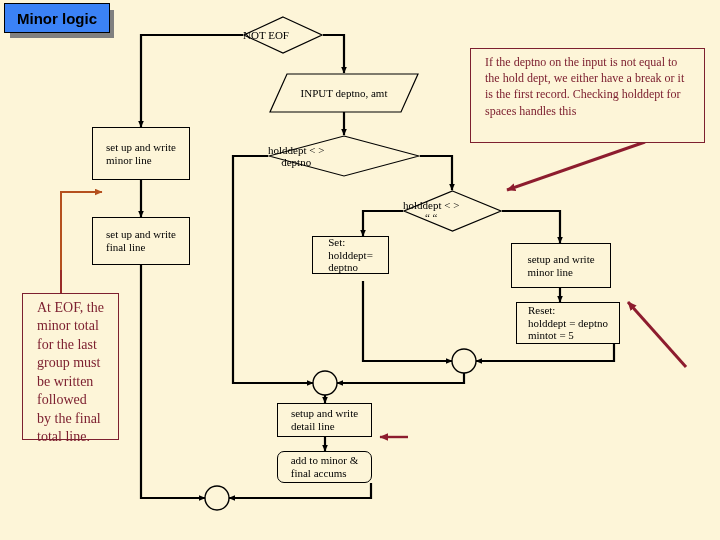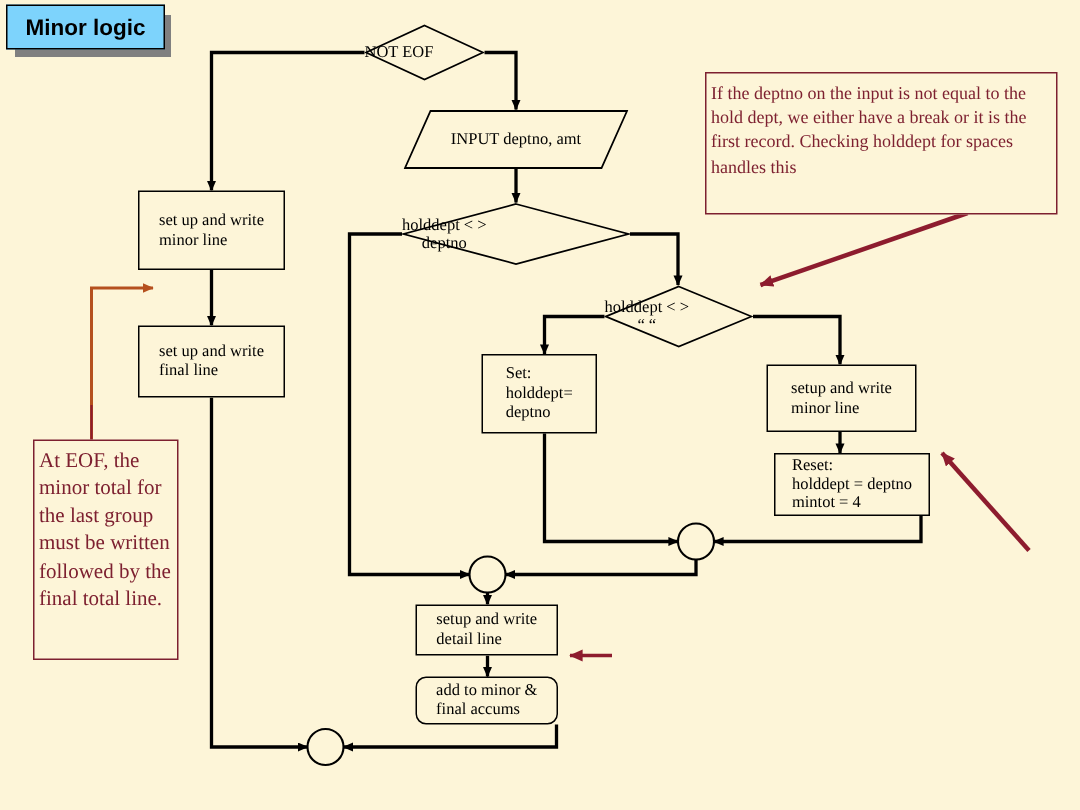--- a/index.html
+++ b/index.html
@@ -19,21 +19,21 @@
   #title-shadow {
     position: absolute;
     left: 10px; top: 10px;
     width: 104px; height: 28px;
     background: #808080;
   }
   #title-box {
     position: absolute;
     left: 4px; top: 3px;
     width: 104px; height: 28px;
-    background: #7dd3fc;
+    background: #3b82f6;
     border: 1px solid #000000;
     display: flex;
     align-items: center;
     justify-content: center;
     font-family: "Liberation Sans", "DejaVu Sans", sans-serif;
     font-weight: bold;
     font-size: 15px;
     color: #000000;
     letter-spacing: 0px;
     white-space: nowrap;
@@ -105,21 +105,21 @@
   }
   
   .note {
     position: absolute;
     box-sizing: border-box;
     background: #fdf5d8;
     border: 1px solid #7d2030;
     color: #7d2030;
     font-size: 12px;
     line-height: 1.35;
-    padding: 5px 3px;
+    padding: 5px 14px;
     white-space: pre-line;
   }
   .note.small { font-size: 14px; line-height: 1.32; }
 </style>
 </head>
 <body>
 
 <div id="canvas">
 
   <div id="title-shadow"></div>
@@ -226,35 +226,35 @@
   <div class="node" style="left:92px; top:127px; width:98px; height:53px;">
     <span>set up and write
 minor line</span>
   </div>
 
   <div class="node" style="left:92px; top:217px; width:98px; height:48px;">
     <span>set up and write
 final line</span>
   </div>
 
-  <div class="node" style="left:321px; top:236px; width:77px; height:53px;">
+  <div class="node" style="left:312px; top:236px; width:77px; height:38px;">
     <span>Set:
 holddept=
 deptno</span>
   </div>
 
   <div class="node" style="left:511px; top:243px; width:100px; height:45px;">
     <span>setup and write
 minor line</span>
   </div>
 
   <div class="node" style="left:516px; top:302px; width:104px; height:42px;">
     <span>Reset:
 holddept = deptno
-mintot = 4</span>
+mintot = 5</span>
   </div>
 
   <div class="node" style="left:277px; top:403px; width:95px; height:34px;">
     <span>setup and write
 detail line</span>
   </div>
 
   <div class="node" style="left:277px; top:451px; width:95px; height:32px;border-radius:7px;">
     <span>add to minor &amp;
 final accums</span>

